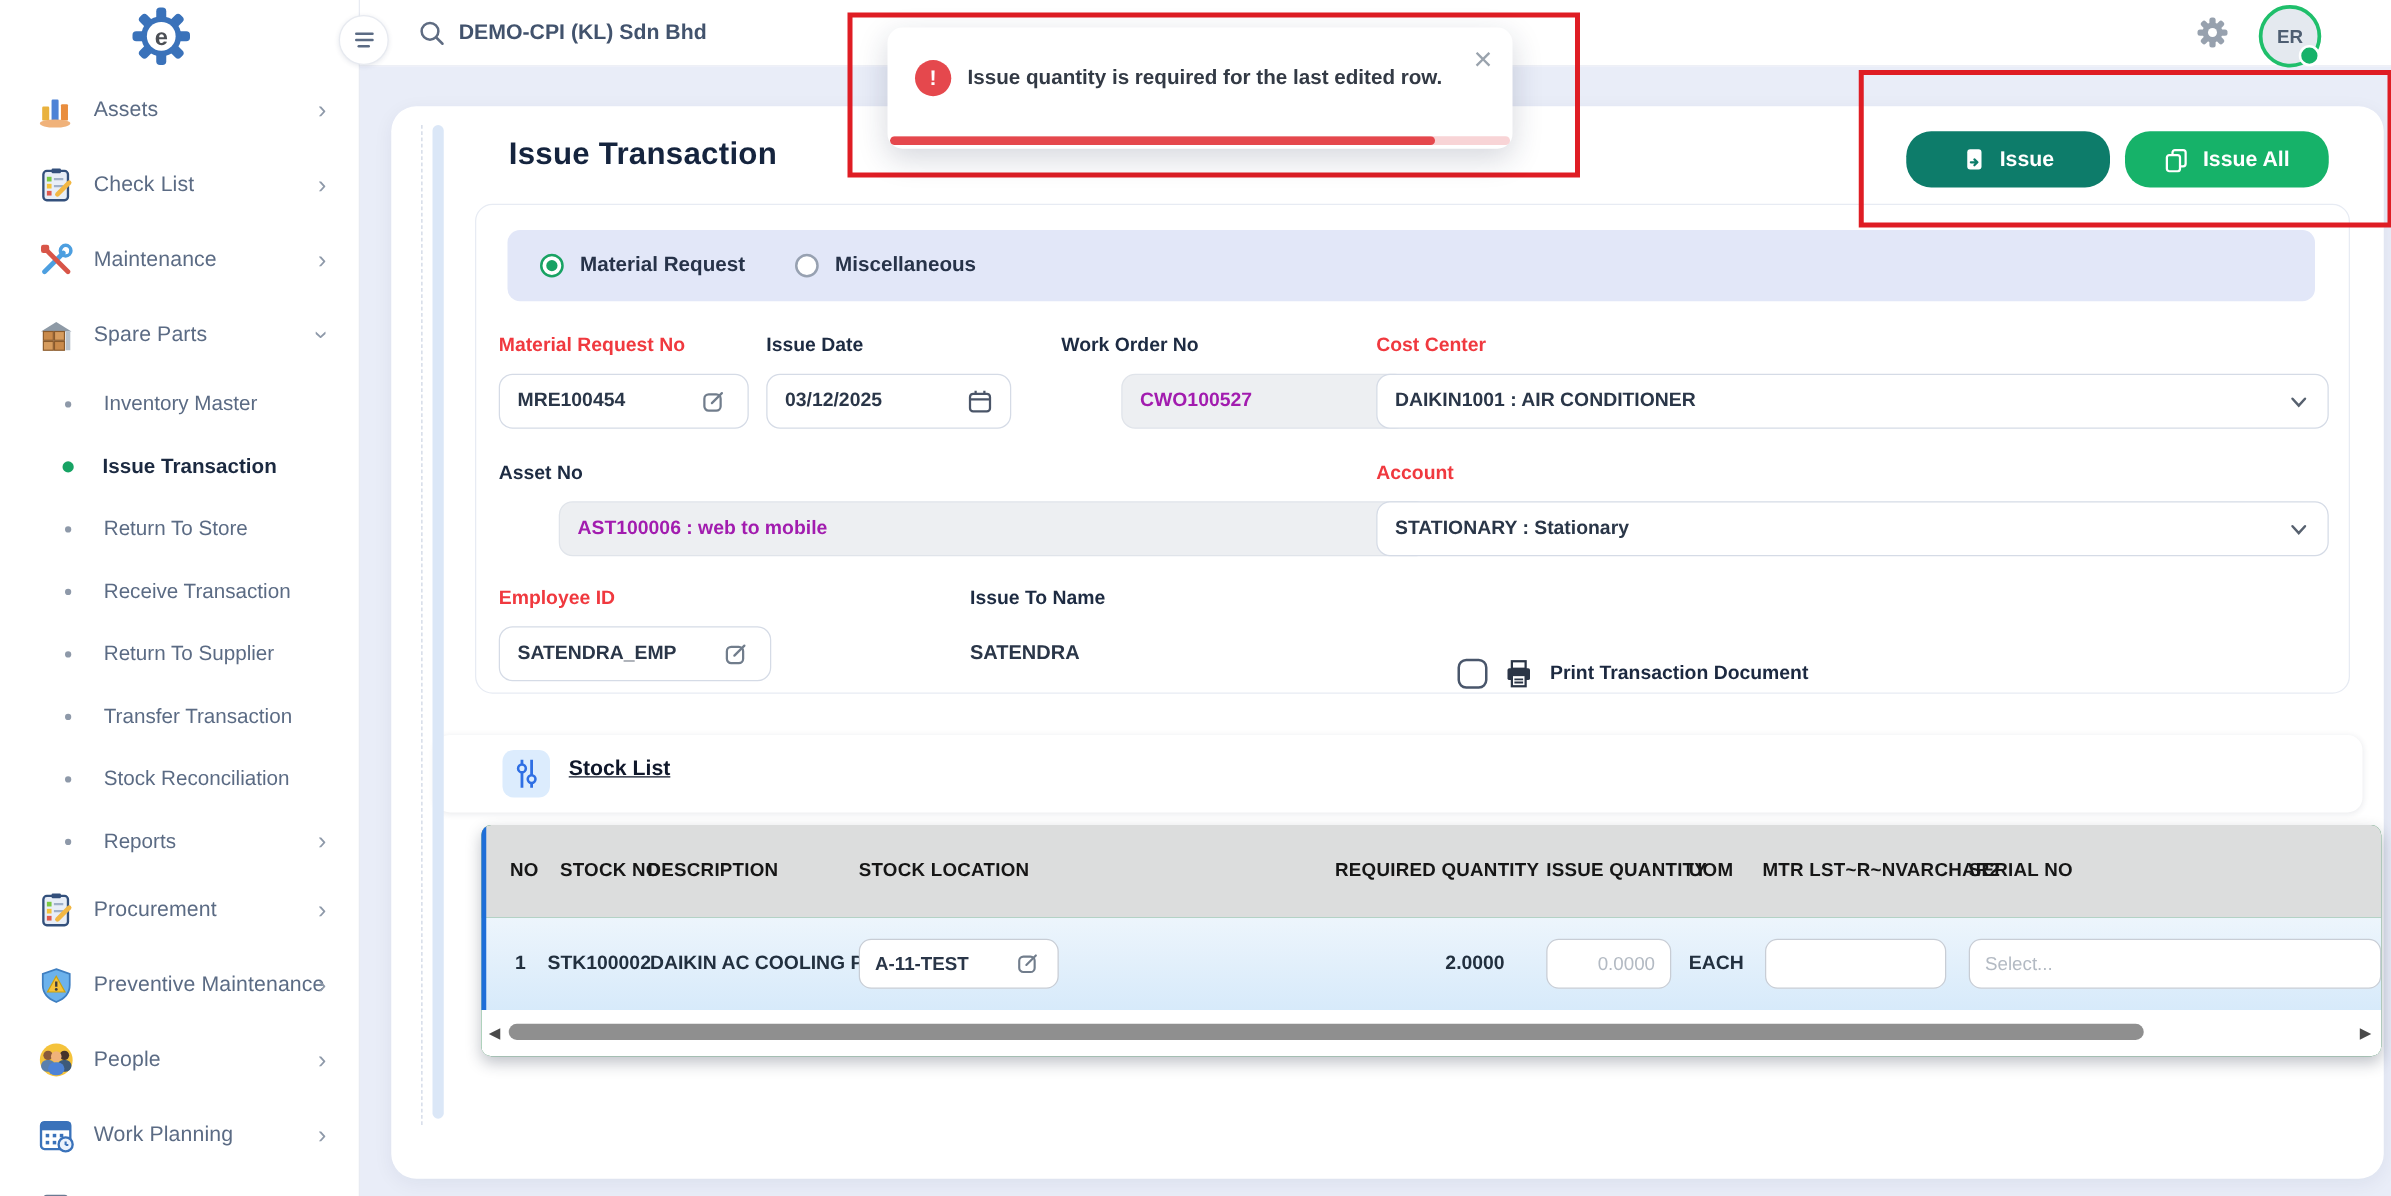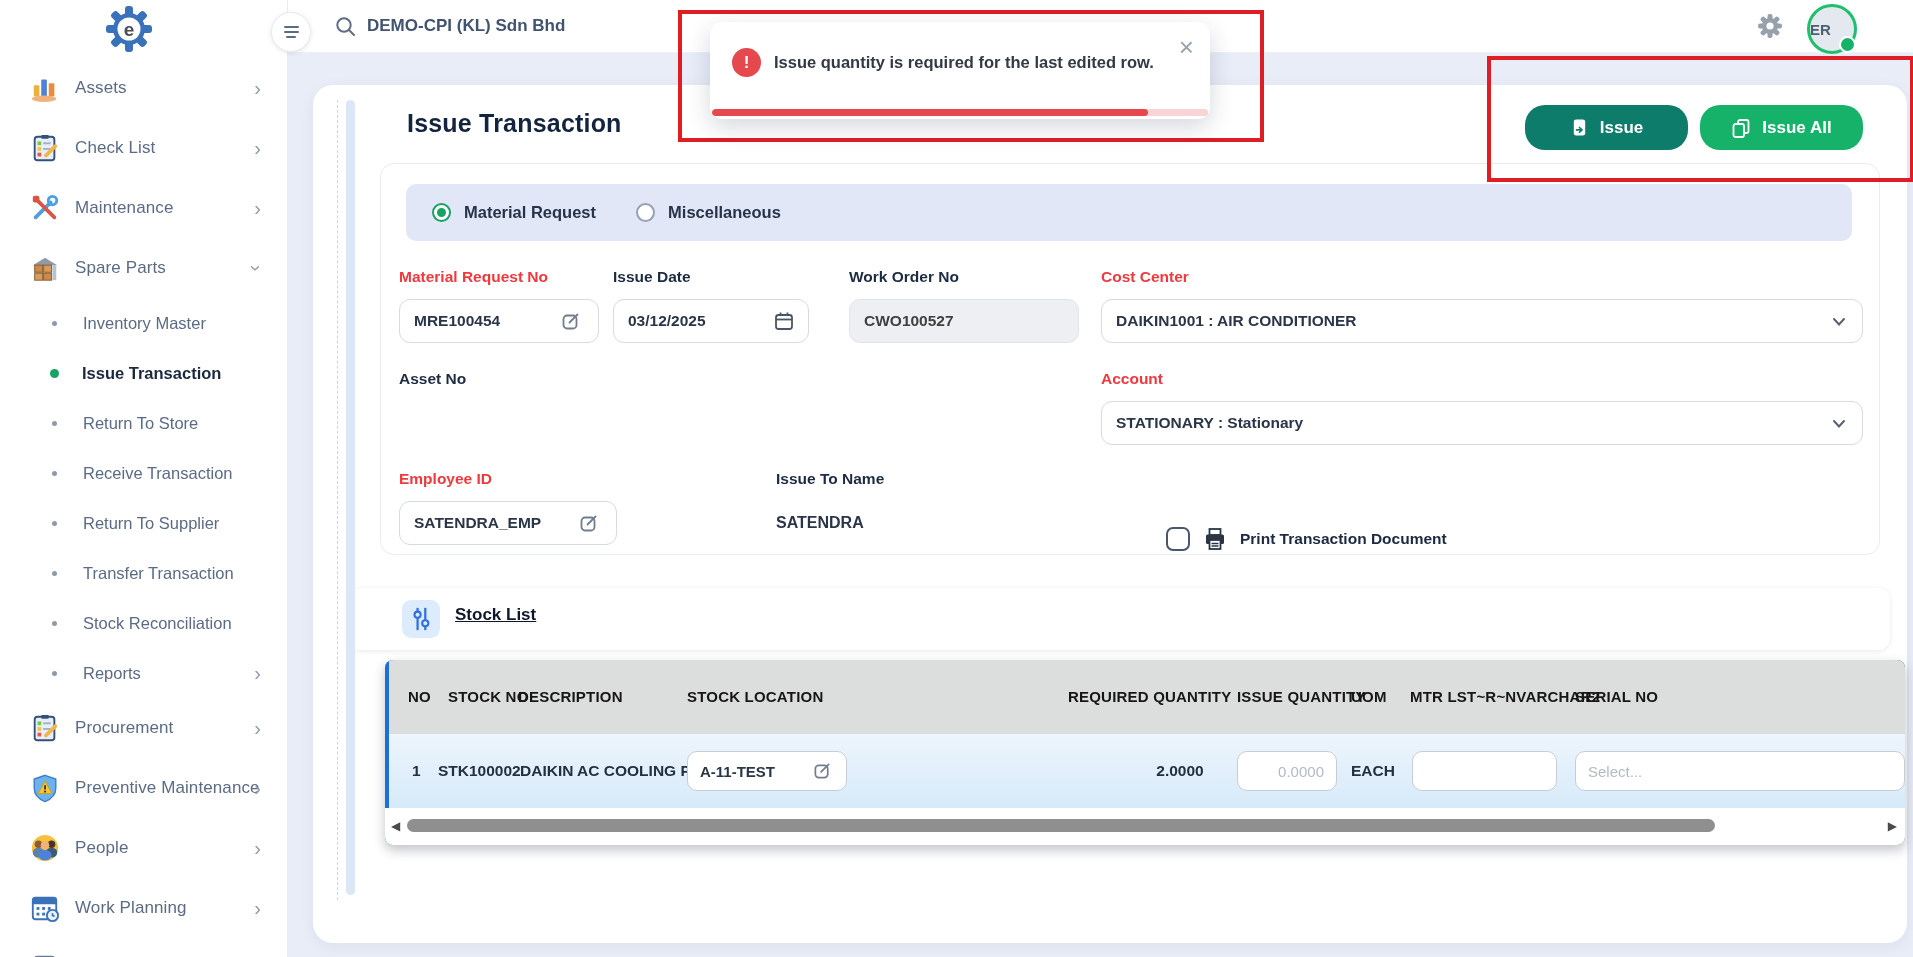--- a/index.html
+++ b/index.html
@@ -29,21 +29,21 @@
   
   .topbar{left:287px;top:0;width:1626px;height:52px;background:#fff;border-bottom:1px solid #eef0f6;z-index:3;}
   .collapse-btn{left:271px;top:12px;width:38px;height:38px;border-radius:50%;background:#fff;border:1px solid #e7eaf0;
     box-shadow:0 1px 4px rgba(40,60,100,.12);z-index:6;display:flex;flex-direction:column;justify-content:center;gap:3px;align-items:center;cursor:pointer;}
   .collapse-btn span{display:block;height:2px;background:#5b6b84;border-radius:2px;}
   .cl1{width:15px;}.cl2{width:15px;}.cl3{width:10px;align-self:center;}
   .searchbox{left:48px;top:0;height:52px;display:flex;align-items:center;gap:11px;cursor:text;}
   .search-title{font-size:17px;font-weight:600;color:#42536d;}
   .tb-gear{left:1470px;top:13px;width:26px;height:26px;cursor:pointer;}
   .avatar{left:1520px;top:4px;width:44px;height:44px;border-radius:50%;background:#e4e9ef;border:3px solid #1fbf6b;
-    display:flex;align-items:center;font-size:15px;font-weight:700;color:#4e5e72;cursor:pointer;}
+    display:flex;align-items:center;justify-content:center;font-size:15px;font-weight:700;color:#4e5e72;cursor:pointer;}
   .avatar-dot{position:absolute;right:-2px;bottom:-2px;width:13px;height:13px;border-radius:50%;background:#17b26a;border:2px solid #fff;}
 
   
   .ann{border:4px solid #df1d24;z-index:50;pointer-events:none;}
   .ann1{left:678px;top:10px;width:578px;height:124px;}
   .ann2{left:1487px;top:56px;width:419px;height:118px;}
   .toast{left:710px;top:22px;width:500px;height:97px;background:#fff;border-radius:12px;
     box-shadow:0 8px 24px rgba(30,40,70,.18);z-index:51;}
   .toast-icon{left:22px;top:26px;width:29px;height:29px;border-radius:50%;background:#e5484d;color:#fff;
     display:flex;align-items:center;justify-content:center;font-weight:700;font-size:17px;}
@@ -70,21 +70,21 @@
   .radio-opt + .radio-opt{margin-left:40px;}
   .radio{width:19px;height:19px;border-radius:50%;border:2px solid #97a1b1;background:#fff;box-sizing:border-box;}
   .radio.on{border-color:#18a263;display:flex;align-items:center;justify-content:center;}
   .radio.on::after{content:"";width:9px;height:9px;border-radius:50%;background:#18a263;}
   .radio-label{font-size:16.5px;font-weight:600;color:#273349;}
   .flabel{position:absolute;font-size:15.5px;font-weight:700;color:#1d2b42;}
   .flabel.req{color:#f0393f;}
   .finput{position:absolute;height:44px;box-sizing:border-box;border:1.5px solid #d5dbe6;border-radius:11px;
     font-family:inherit;font-size:15.5px;font-weight:600;color:#2a3648;padding:0 40px 0 14px;background:#fff;outline:none;}
   .finput.noicon{padding-right:14px;}
-  .finput:disabled{background:#edeff2;border-color:#e0e4ea;color:#404040;}
+  .finput:disabled{background:#edeff2;border-color:#e0e4ea;color:#a21caf;margin-left:48px;}
   .fselect{position:absolute;height:44px;box-sizing:border-box;border:1.5px solid #d5dbe6;border-radius:11px;
     background:#fff;display:flex;align-items:center;padding:0 14px;font-size:15.5px;font-weight:600;color:#2a3648;cursor:pointer;}
   .fselect .chev{position:absolute;right:16px;top:16px;}
   .in-ico{position:absolute;pointer-events:auto;cursor:pointer;}
   .plainval{position:absolute;font-size:16px;font-weight:600;color:#2a3648;}
   .chkgrp{position:absolute;display:flex;align-items:center;gap:12px;}
   .checkbox{width:24px;height:24px;border:2px solid #49566b;border-radius:7px;background:#fff;box-sizing:border-box;cursor:pointer;}
   .chklabel{font-size:15.5px;font-weight:700;color:#1c2940;}
 
   
@@ -404,20 +404,21 @@
       <span class="chev">
         <svg width="14" height="12" viewBox="0 0 14 12">
             <path d="M2 3 L7 8.5 L12 3" stroke="#57616f" stroke-width="2" fill="none" stroke-linecap="round"></path>
           </svg>
       </span>
     </div>
 
     <div class="flabel" style="left:18px;top:206px;">Asset No</div>
     <div class="flabel req" style="left:720px;top:206px;">Account</div>
 
+    <input class="finput noicon" style="left: 18px; top: 237px; width: 697px;" disabled="" value="AST100006 : web to mobile">
 
     <div class="fselect" style="left:720px;top:237px;width:762px;">
       <span>STATIONARY : Stationary</span>
       <span class="chev">
         <svg width="14" height="12" viewBox="0 0 14 12">
             <path d="M2 3 L7 8.5 L12 3" stroke="#57616f" stroke-width="2" fill="none" stroke-linecap="round"></path>
           </svg>
       </span>
     </div>
 

